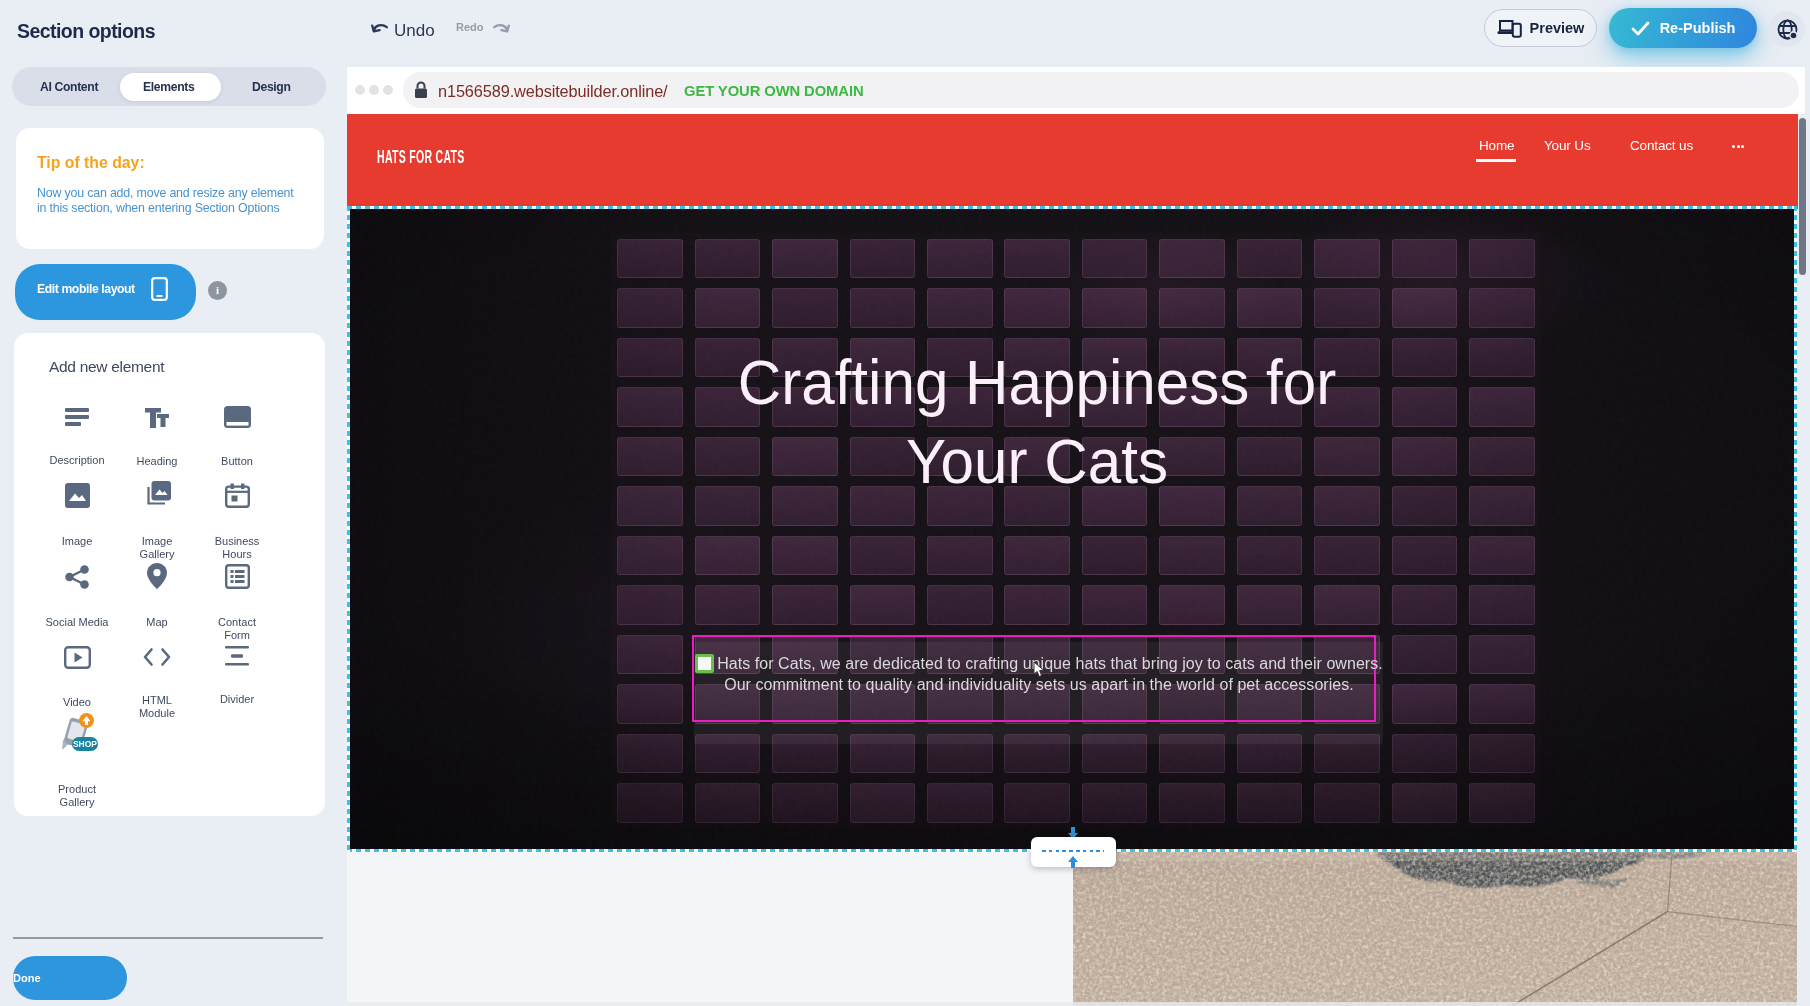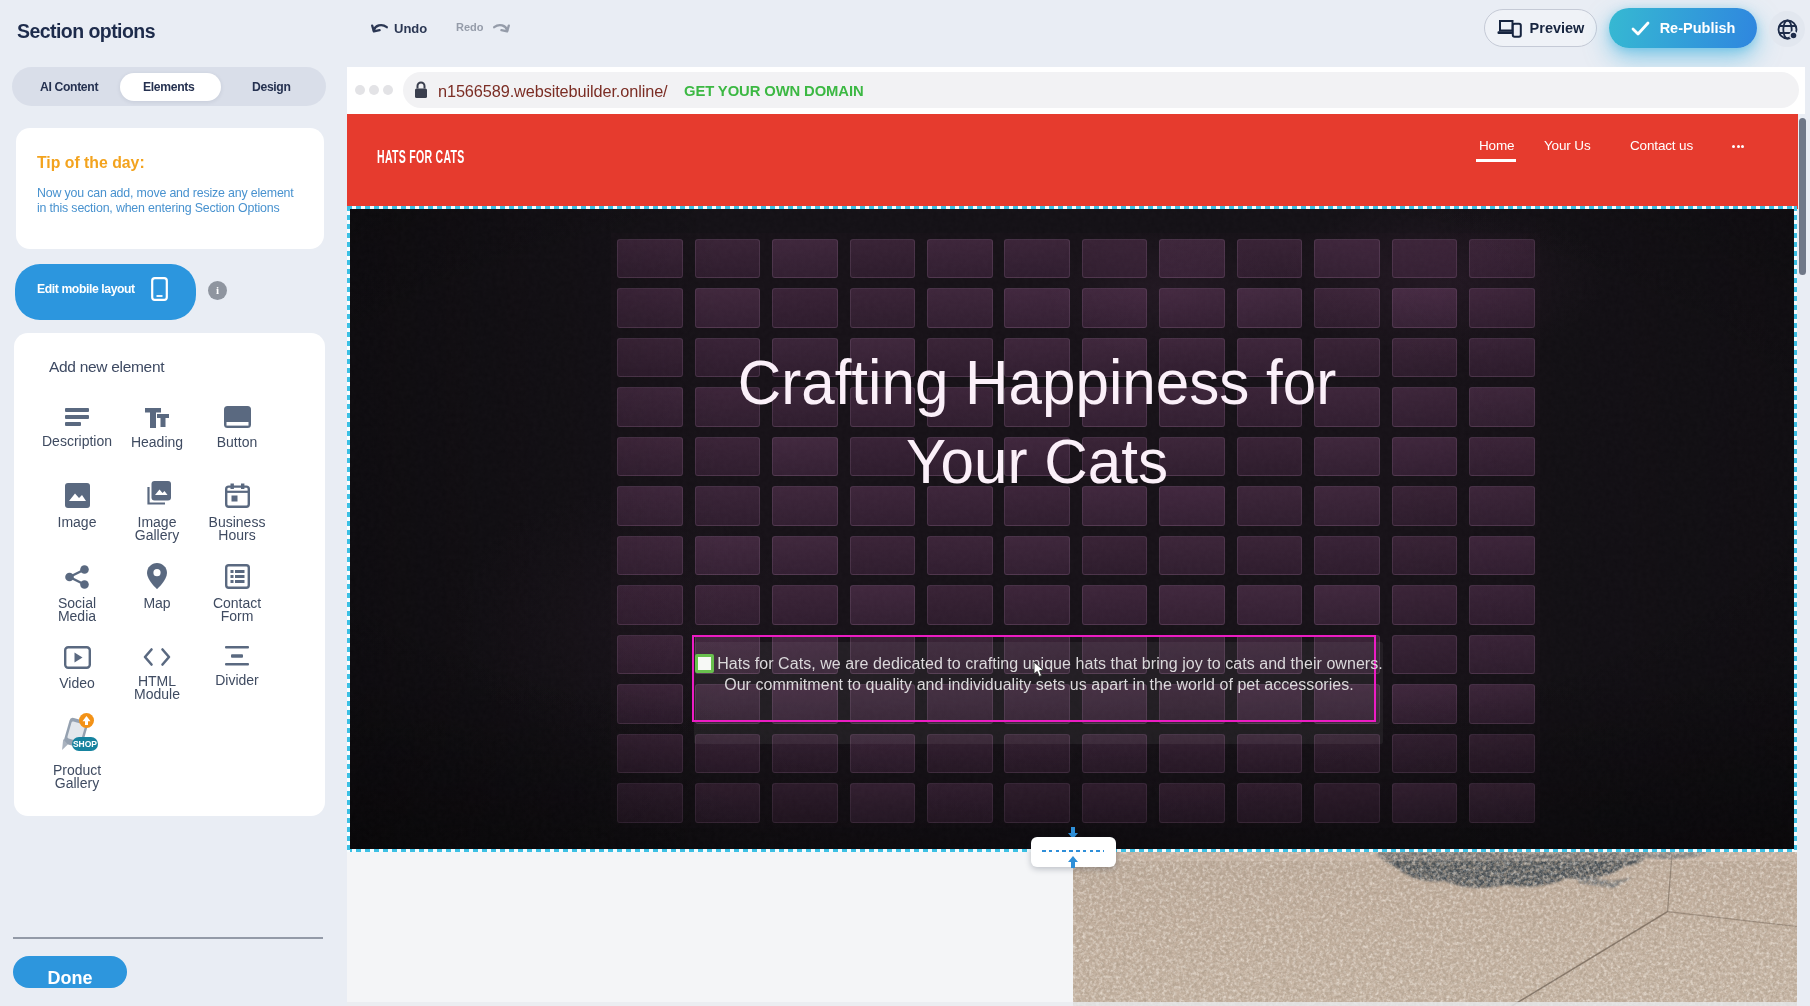--- a/index.html
+++ b/index.html
@@ -1,20 +1,20 @@
 <!DOCTYPE html>
 <html><head><meta charset="utf-8">
 <style>
 *{margin:0;padding:0;box-sizing:border-box;}
 html,body{width:1810px;height:1006px;overflow:hidden;}
 body{position:relative;background:#e9edf4;font-family:"Liberation Sans",sans-serif;-webkit-font-smoothing:antialiased;}
 .abs{position:absolute;}
 
 #h-title{left:17px;top:20px;font-size:19.5px;font-weight:bold;color:#1d2b4b;letter-spacing:-.55px;}
-#undo{left:394px;top:21px;font-size:13px;font-weight:bold;color:#2b3753;}
+#undo{left:394px;top:21px;font-size:17px;font-weight:normal;color:#2b3753;}
 #redo{left:456px;top:21px;font-size:11px;font-weight:bold;color:#959ca9;}
 #undo-ic{left:371px;top:20px;}
 #redo-ic{left:490px;top:20px;}
 #btn-preview{left:1484px;top:9px;width:113px;height:38px;border:1px solid #c5cad6;border-radius:19px;background:rgba(255,255,255,.28);display:flex;align-items:center;justify-content:center;gap:8px;}
 #btn-preview span{font-size:14.5px;font-weight:bold;color:#16243f;}
 #btn-republish{left:1609px;top:8px;width:148px;height:40px;border-radius:21px;background:linear-gradient(100deg,#36b9d2 0%,#2f86df 100%);display:flex;align-items:center;justify-content:center;gap:10px;box-shadow:0 10px 24px rgba(52,175,222,.55),0 2px 8px rgba(52,175,222,.35);}
 #btn-republish span{font-size:14.5px;font-weight:bold;color:#fff;}
 #btn-globe{left:1769px;top:11px;width:36px;height:36px;border-radius:50%;background:#e2e7ef;display:flex;align-items:center;justify-content:center;}
 
 #tabs{left:12px;top:67px;width:314px;height:39px;border-radius:20px;background:#d9dee9;}
@@ -23,23 +23,23 @@
 #tipcard{left:16px;top:128px;width:308px;height:121px;border-radius:14px;background:#fff;}
 #tiptitle{left:37px;top:154px;font-size:15.8px;font-weight:bold;color:#f3a31e;}
 .tipline{position:absolute;left:37px;font-size:12.4px;color:#4892cf;white-space:nowrap;letter-spacing:-.18px;}
 #btn-mobile{left:15px;top:264px;width:181px;height:56px;border-radius:25px;background:#2c96de;}
 #btn-mobile span{position:absolute;left:22px;top:18px;font-size:12.2px;font-weight:bold;color:#fff;letter-spacing:-.4px;}
 #info-i{left:208px;top:281px;width:19px;height:19px;border-radius:50%;background:#8f959f;color:#fff;font-size:11px;font-weight:bold;text-align:center;line-height:19px;font-family:"Liberation Serif",serif;}
 #addcard{left:14px;top:333px;width:311px;height:483px;border-radius:14px;background:#fff;}
 #addtitle{left:49px;top:358px;font-size:15.5px;color:#3d4962;letter-spacing:-.3px;}
 .cell{position:absolute;width:80px;text-align:center;}
 .cell svg{display:inline-block;}
-.clbl{margin-top:4px;font-size:14px;color:#3f4b61;line-height:13px;}
+.clbl{margin-top:23px;font-size:11px;color:#3f4b61;line-height:13px;}
 #divider{left:13px;top:937px;width:310px;height:1.5px;background:#939aa7;}
-#btn-done{left:13px;top:956px;width:114px;height:32px;border-radius:22px;background:#2d96dd;color:#fff;font-size:18px;font-weight:bold;text-align:center;line-height:44px;}
+#btn-done{left:13px;top:956px;width:114px;height:44px;border-radius:22px;background:#2d96dd;color:#fff;font-size:11px;font-weight:bold;text-align:left;line-height:44px;}
 
 #chrome{left:347px;top:67px;width:1458px;height:47px;background:#fff;}
 .dot{position:absolute;top:85px;width:10px;height:10px;border-radius:50%;background:#e3e3e6;}
 #urlpill{left:403px;top:72px;width:1396px;height:36px;border-radius:18px;background:#f2f2f4;}
 #urltxt{left:438px;top:82px;font-size:16.3px;color:#7b2d24;letter-spacing:-.1px;}
 #domtxt{left:684px;top:83px;font-size:14.8px;font-weight:bold;color:#3cb843;letter-spacing:-.1px;}
 
 #redhdr{left:347px;top:114px;width:1451px;height:95px;background:#e63b2e;}
 #logo{left:377px;top:147px;font-size:18px;font-weight:bold;color:#fff;transform:scaleX(.585);transform-origin:left center;letter-spacing:.5px;white-space:nowrap;}
 .nav{position:absolute;top:138px;font-size:13.5px;color:#fff;white-space:nowrap;letter-spacing:-.15px;}

